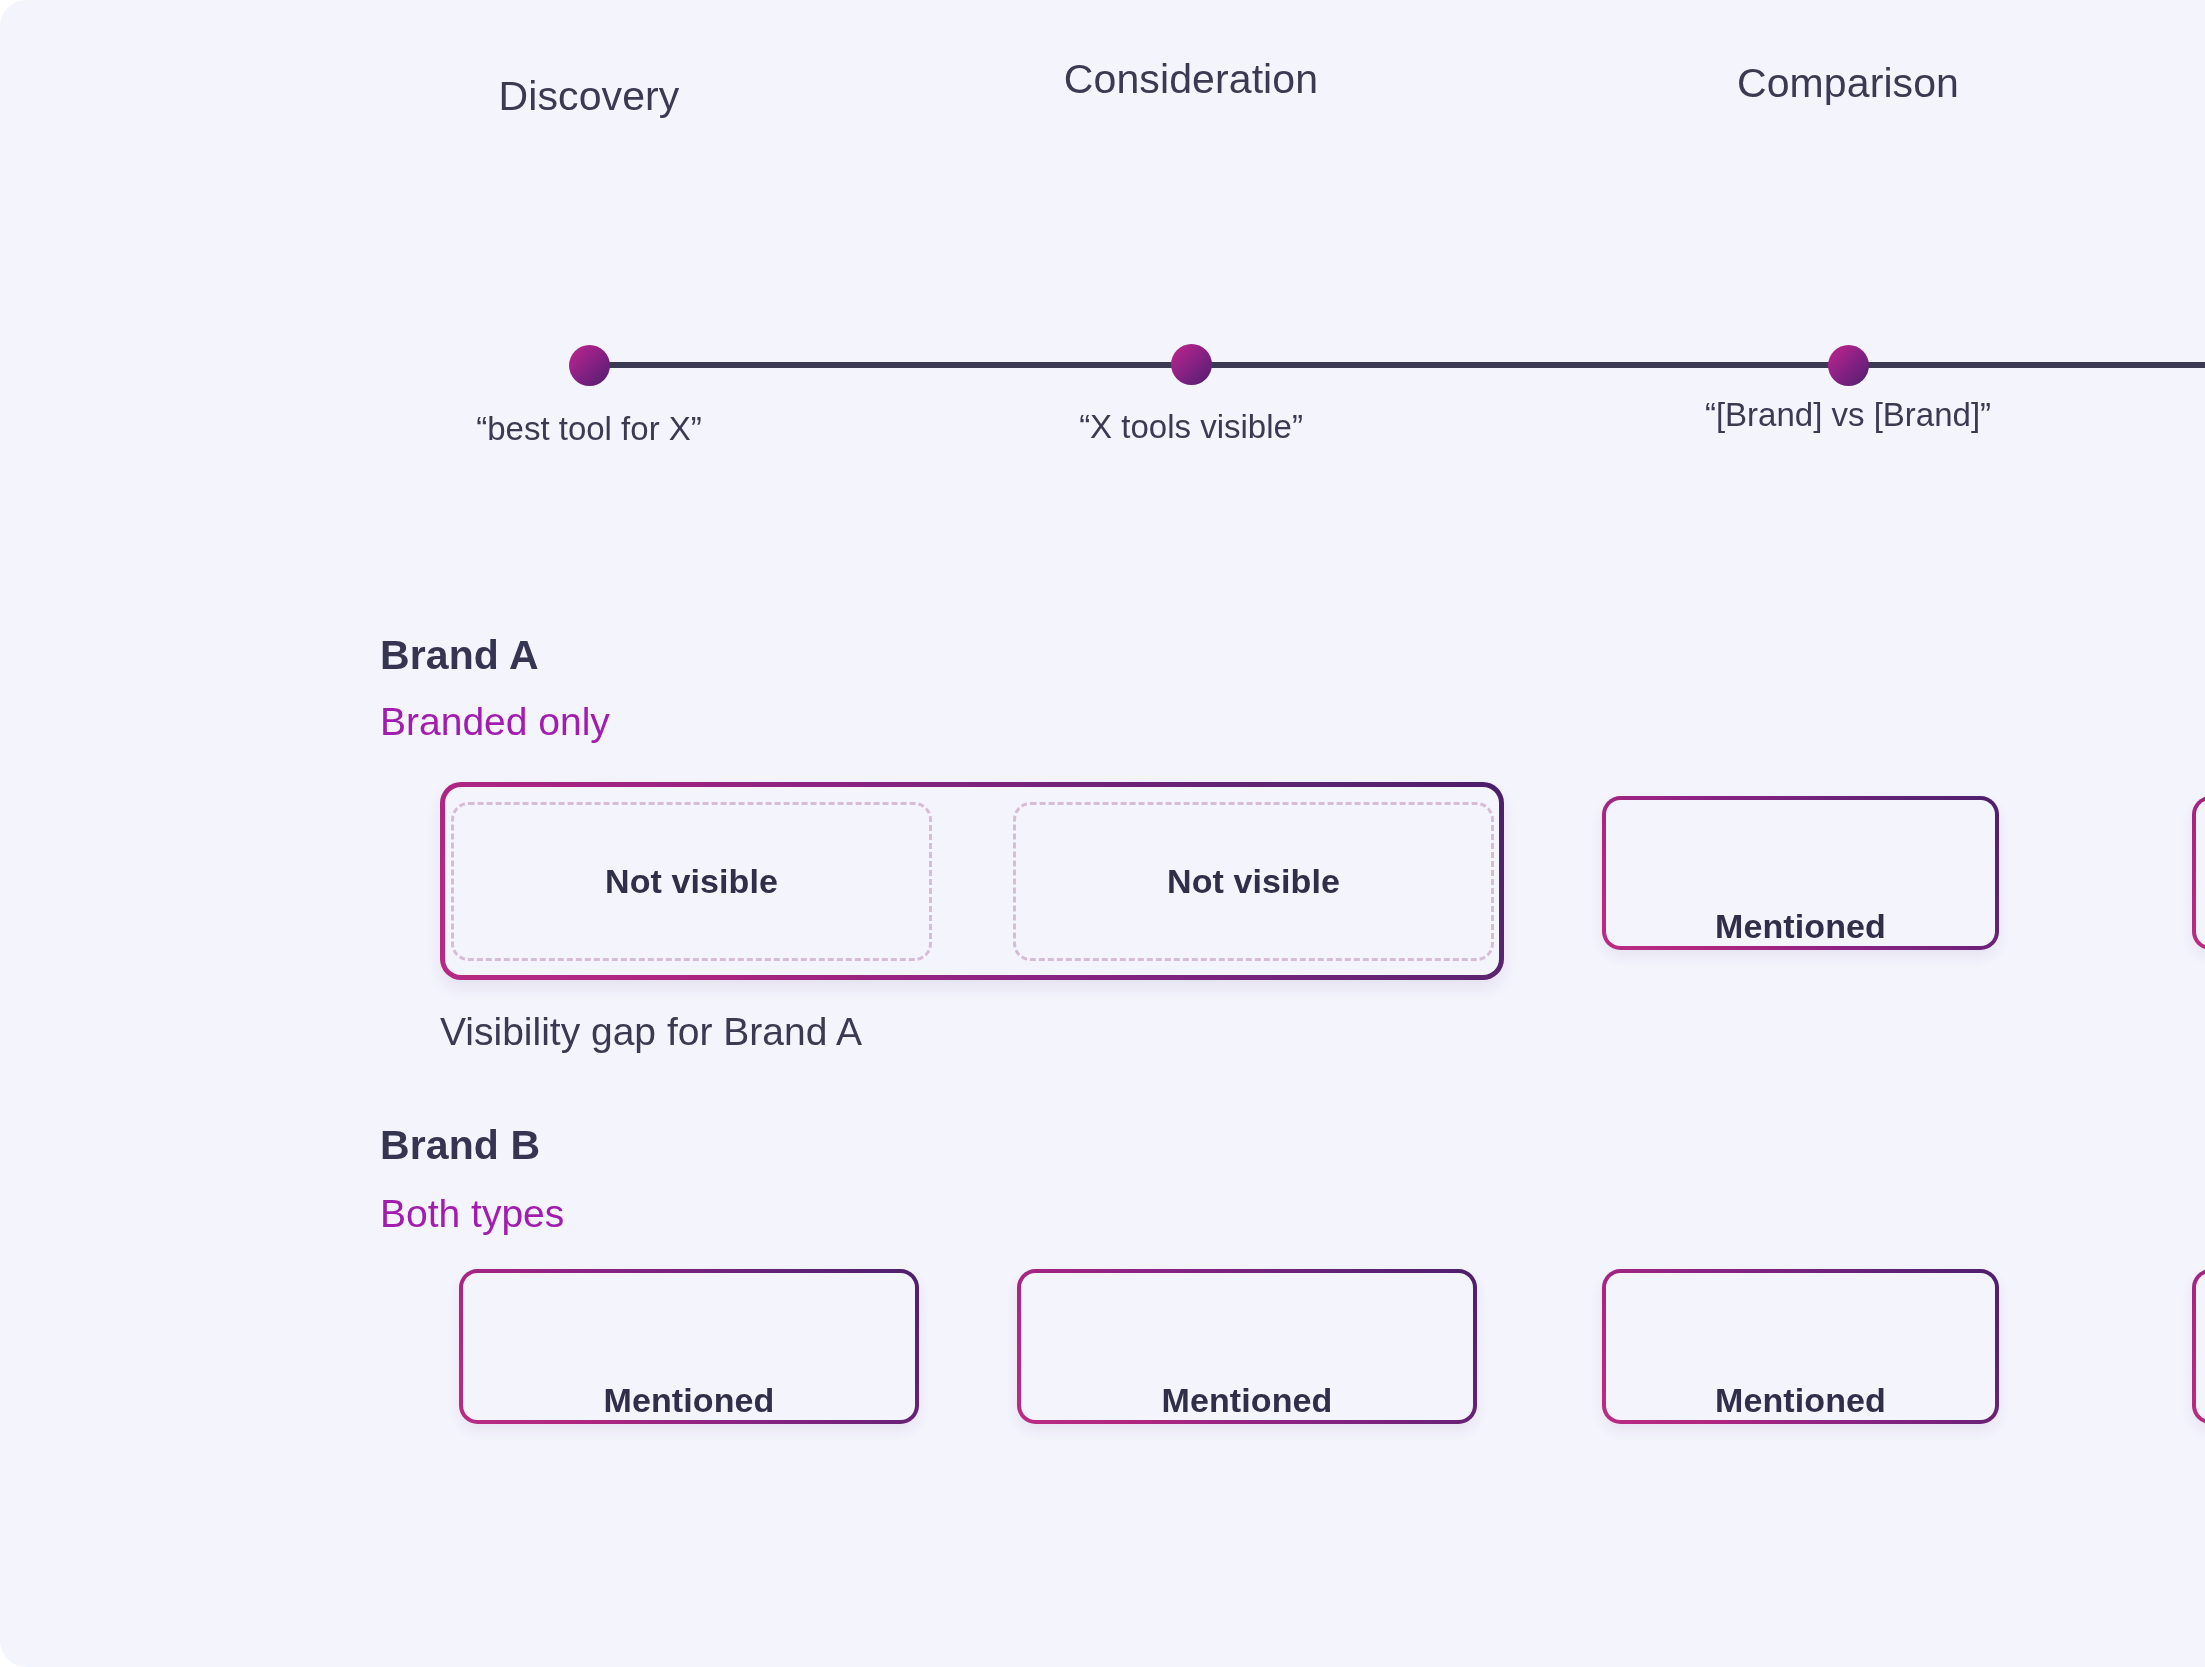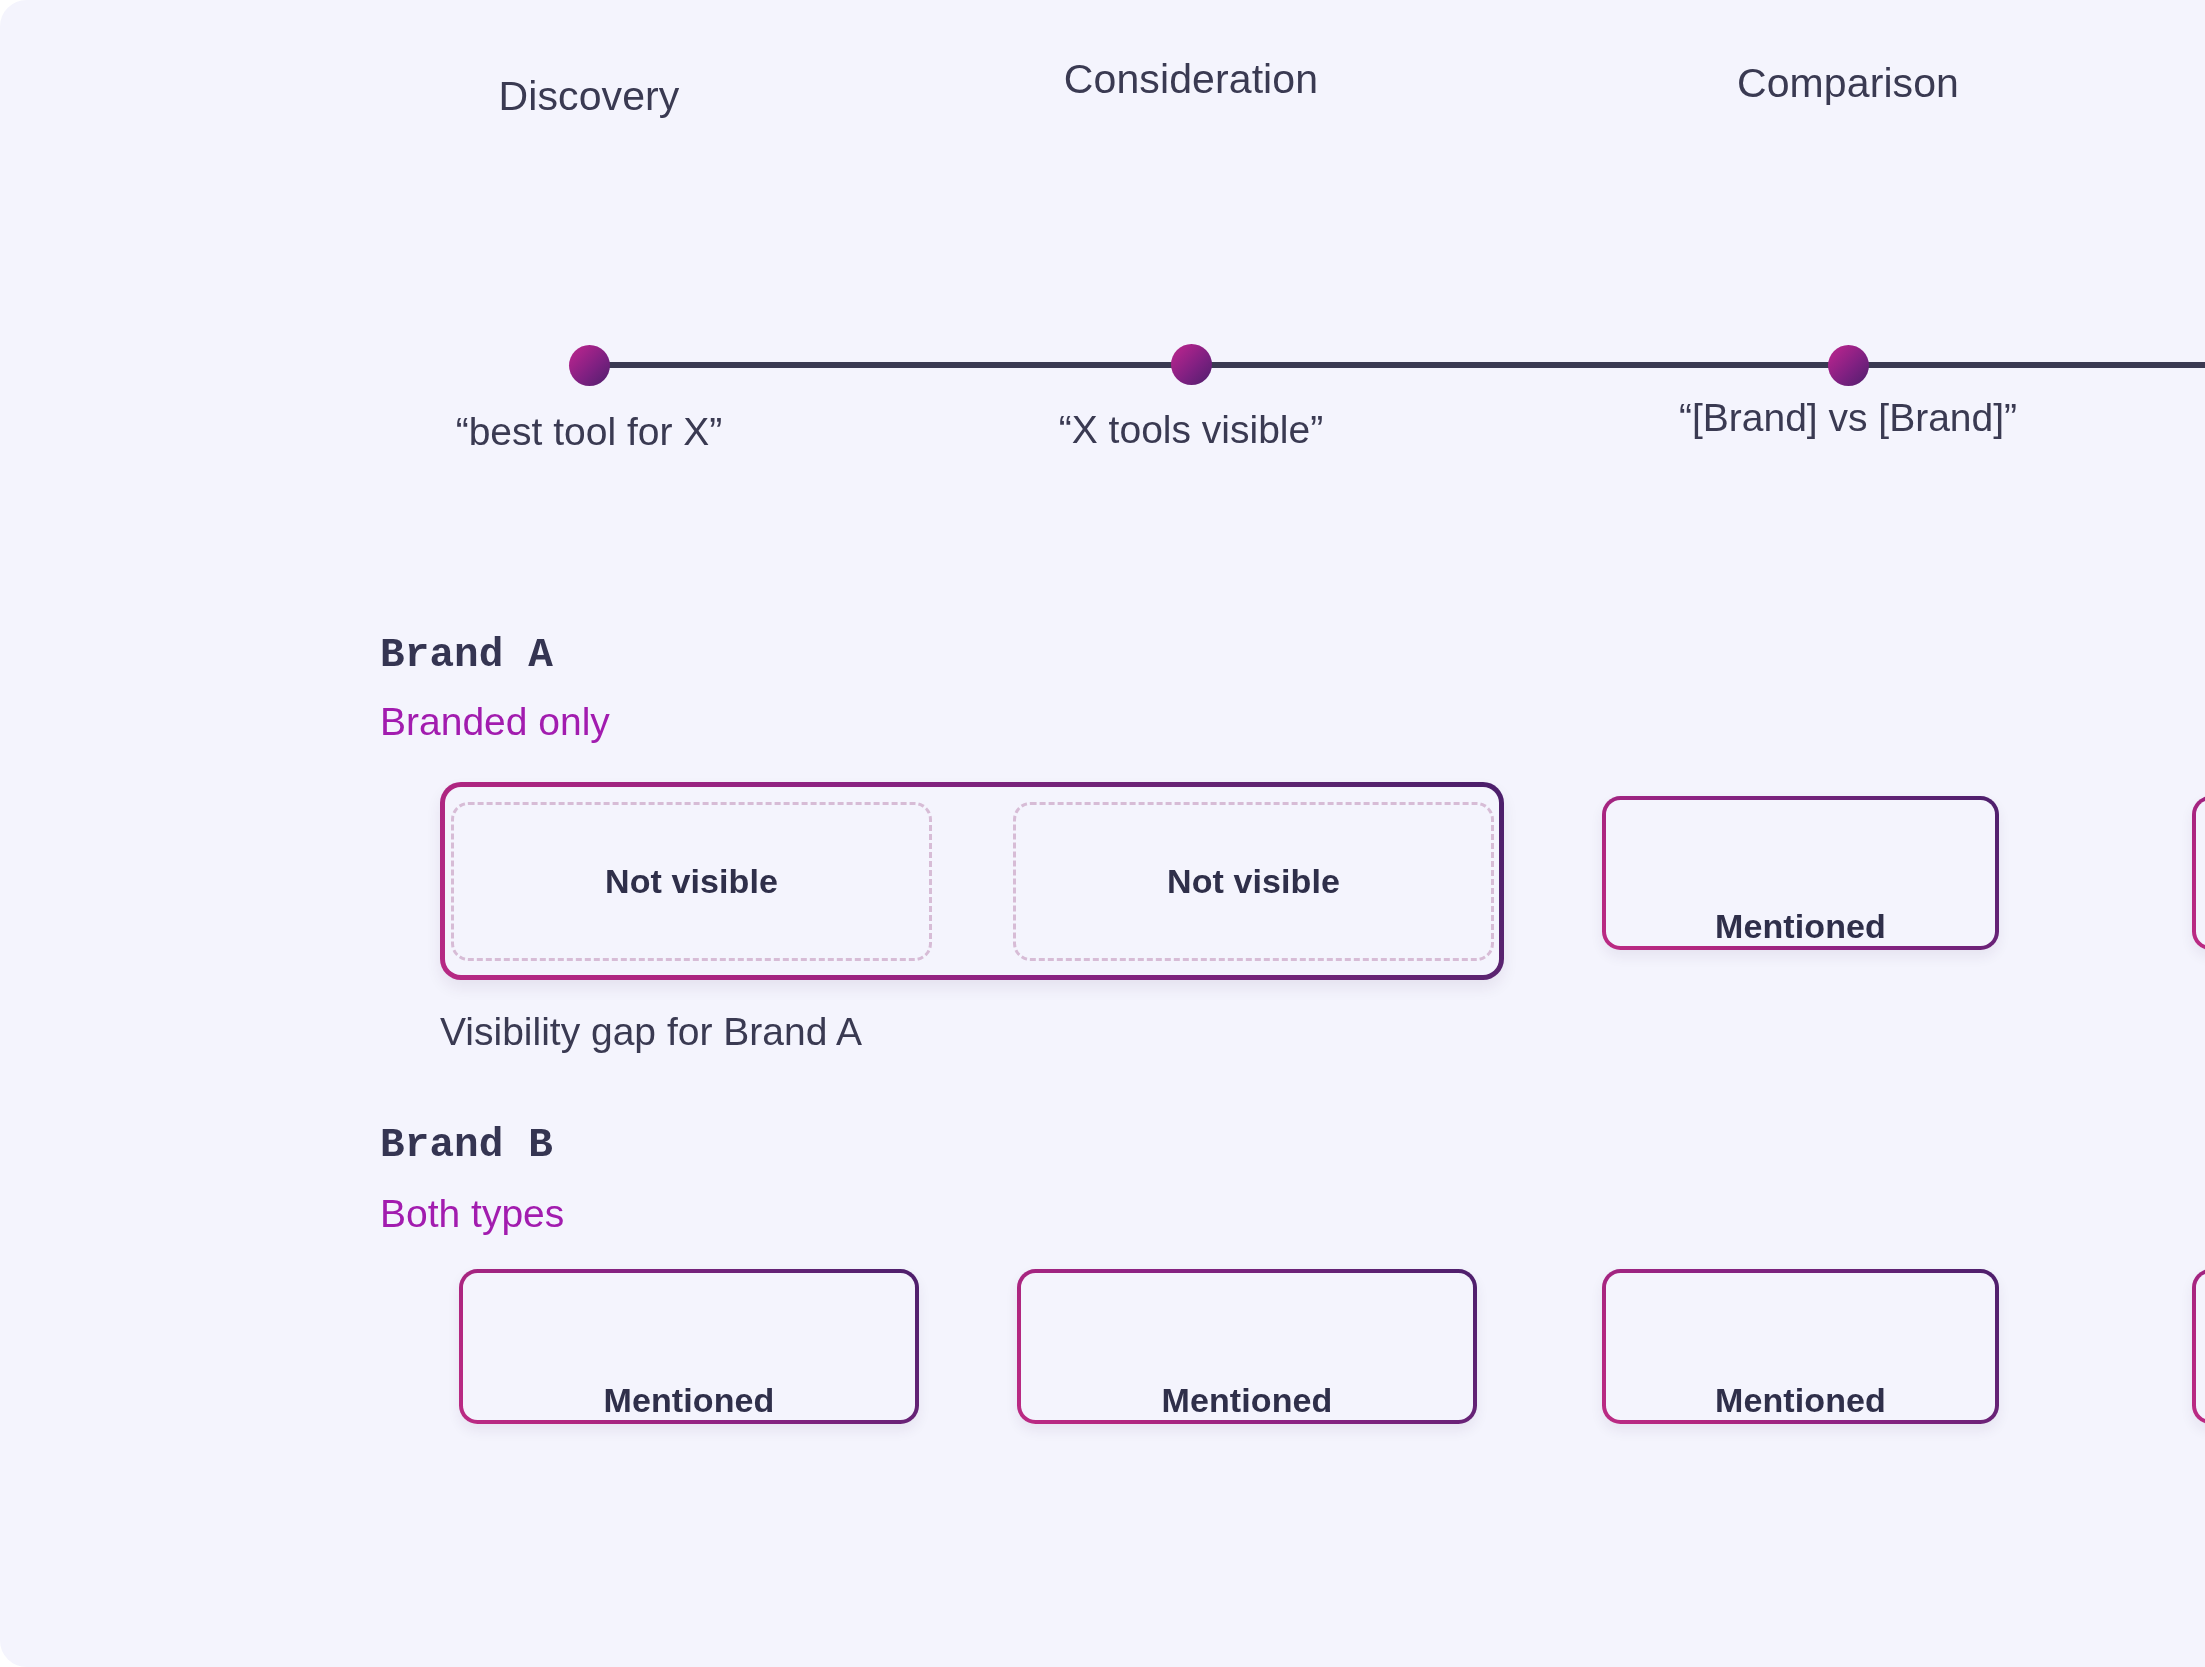--- a/index.html
+++ b/index.html
@@ -47,42 +47,41 @@
     margin-left:-20px;
     border-radius:50%;
     background:linear-gradient(135deg,#b72a87 0%,#a8238a 22%,#7e2081 58%,#4e1f6c 100%);
     z-index:3;
   }
   .stage-query{
     position:absolute;
     left:50%;
     transform:translateX(-50%);
     white-space:nowrap;
-    font-size:39px;
+    font-size:33px;
     font-weight:400;
     color:#3a3a52;
   }
   #journey-line{
     position:absolute;
     height:5.7px;
     background:#3a3a52;
     border-radius:0.9px;
     z-index:1;
   }
 
   
   .brand-block{ position:absolute; left:0; width:2964px; }
   .brand-name{
     position:absolute;
     font-size:41px;
     font-weight:700;
     color:#353552;
     letter-spacing:0.1px;
     white-space:nowrap;
-    font-family:Liberation Mono, monospace;
   }
   .brand-sub{
     position:absolute;
     font-size:39px;
     font-weight:400;
     color:#a21caf;
     white-space:nowrap;
   }
 
   

